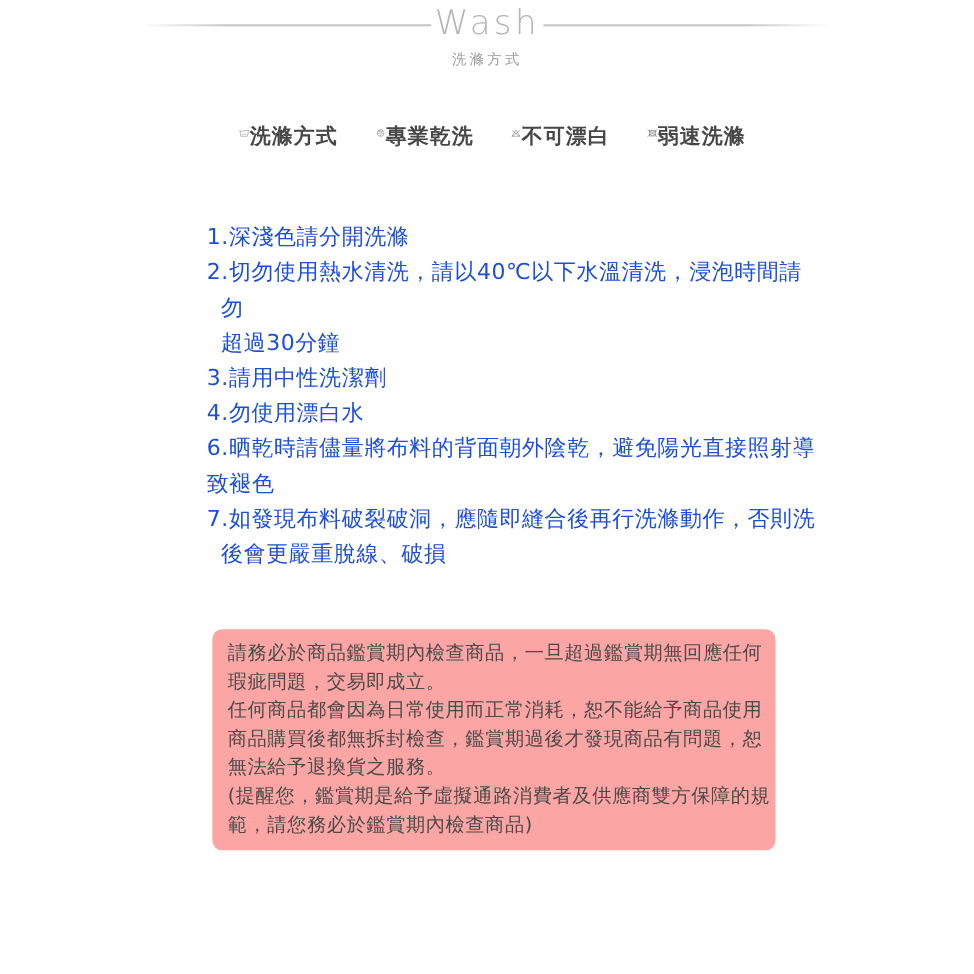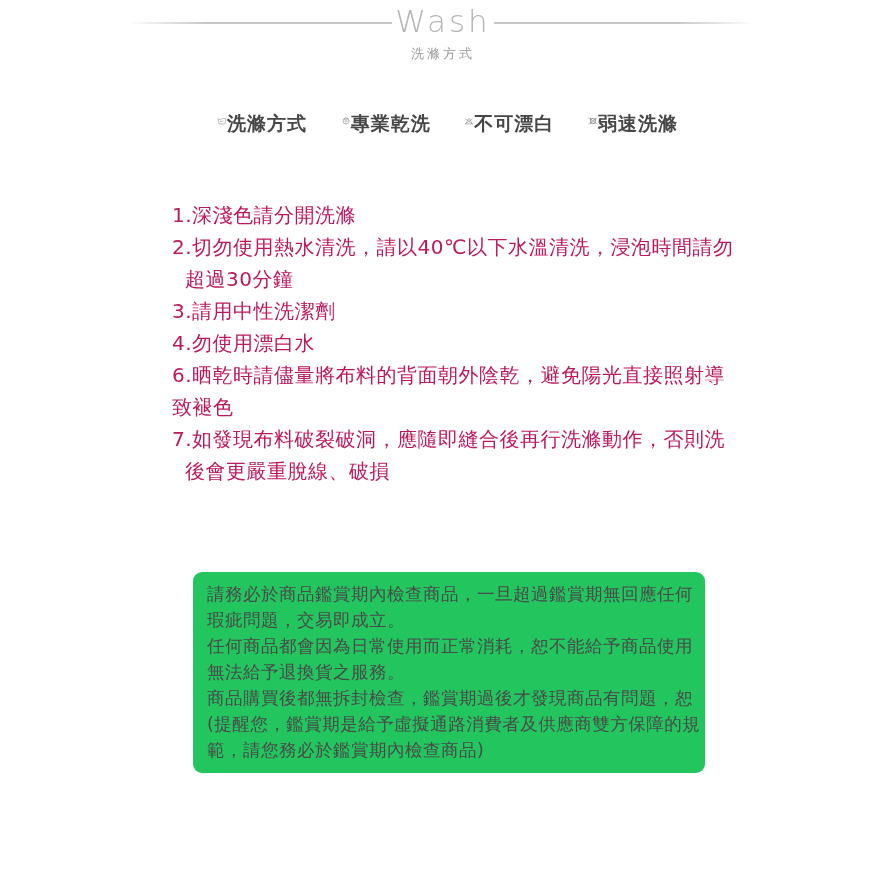--- a/index.html
+++ b/index.html
@@ -38,30 +38,30 @@
   .icon-label {
     margin-top: 5px; font-size: 19px; font-weight: 600;
     color: #474747; letter-spacing: 1px; white-space: nowrap;
   }
   .care-stroke { stroke: #58595b; fill: none; }
   .care-fill   { fill: #58595b; stroke: none; font-family: "DejaVu Sans", sans-serif; }
 
   
   .instructions { position: absolute; left: 172px; top: 199px; width: 575px; }
   .instr {
-    font-size: 20px; line-height: 32px; color: #be185d;
+    font-size: 20px; line-height: 32px; color: #1d4ed8;
     letter-spacing: 0.5px; white-space: pre-line;
-    padding-left: 13px; text-indent: -13px;
+    padding-left: 13px; text-indent: -13px; margin-left: 16px;
   }
   .instr.flush { padding-left: 0; text-indent: 0; }
 
   
   .notice-box {
     position: absolute; left: 193px; top: 572px; width: 512px;
-    box-sizing: border-box; background: #22c55e; border-radius: 9px;
+    box-sizing: border-box; background: #fca5a5; border-radius: 9px;
     padding: 9px 14px 10px 14px;
   }
   .notice-line {
     font-size: 17.5px; line-height: 26px; color: #4a4a4a; letter-spacing: 0.5px;
     white-space: nowrap;
   }
 </style>
 </head>
 <body>
 
@@ -123,19 +123,19 @@
     <div class="instr flush">6.晒乾時請儘量將布料的背面朝外陰乾，避免陽光直接照射導
 致褪色</div>
     <div class="instr">7.如發現布料破裂破洞，應隨即縫合後再行洗滌動作，否則洗
 後會更嚴重脫線、破損</div>
   </div>
 
   <div class="notice-box">
     <div class="notice-line">請務必於商品鑑賞期內檢查商品，一旦超過鑑賞期無回應任何</div>
     <div class="notice-line">瑕疵問題，交易即成立。</div>
     <div class="notice-line">任何商品都會因為日常使用而正常消耗，恕不能給予商品使用</div>
+    <div class="notice-line">商品購買後都無拆封檢查，鑑賞期過後才發現商品有問題，恕</div>
     <div class="notice-line">無法給予退換貨之服務。</div>
-    <div class="notice-line">商品購買後都無拆封檢查，鑑賞期過後才發現商品有問題，恕</div>
     <div class="notice-line">(提醒您，鑑賞期是給予虛擬通路消費者及供應商雙方保障的規</div>
     <div class="notice-line">範，請您務必於鑑賞期內檢查商品)</div>
   </div>
 
 </div>
 
 </body></html>

